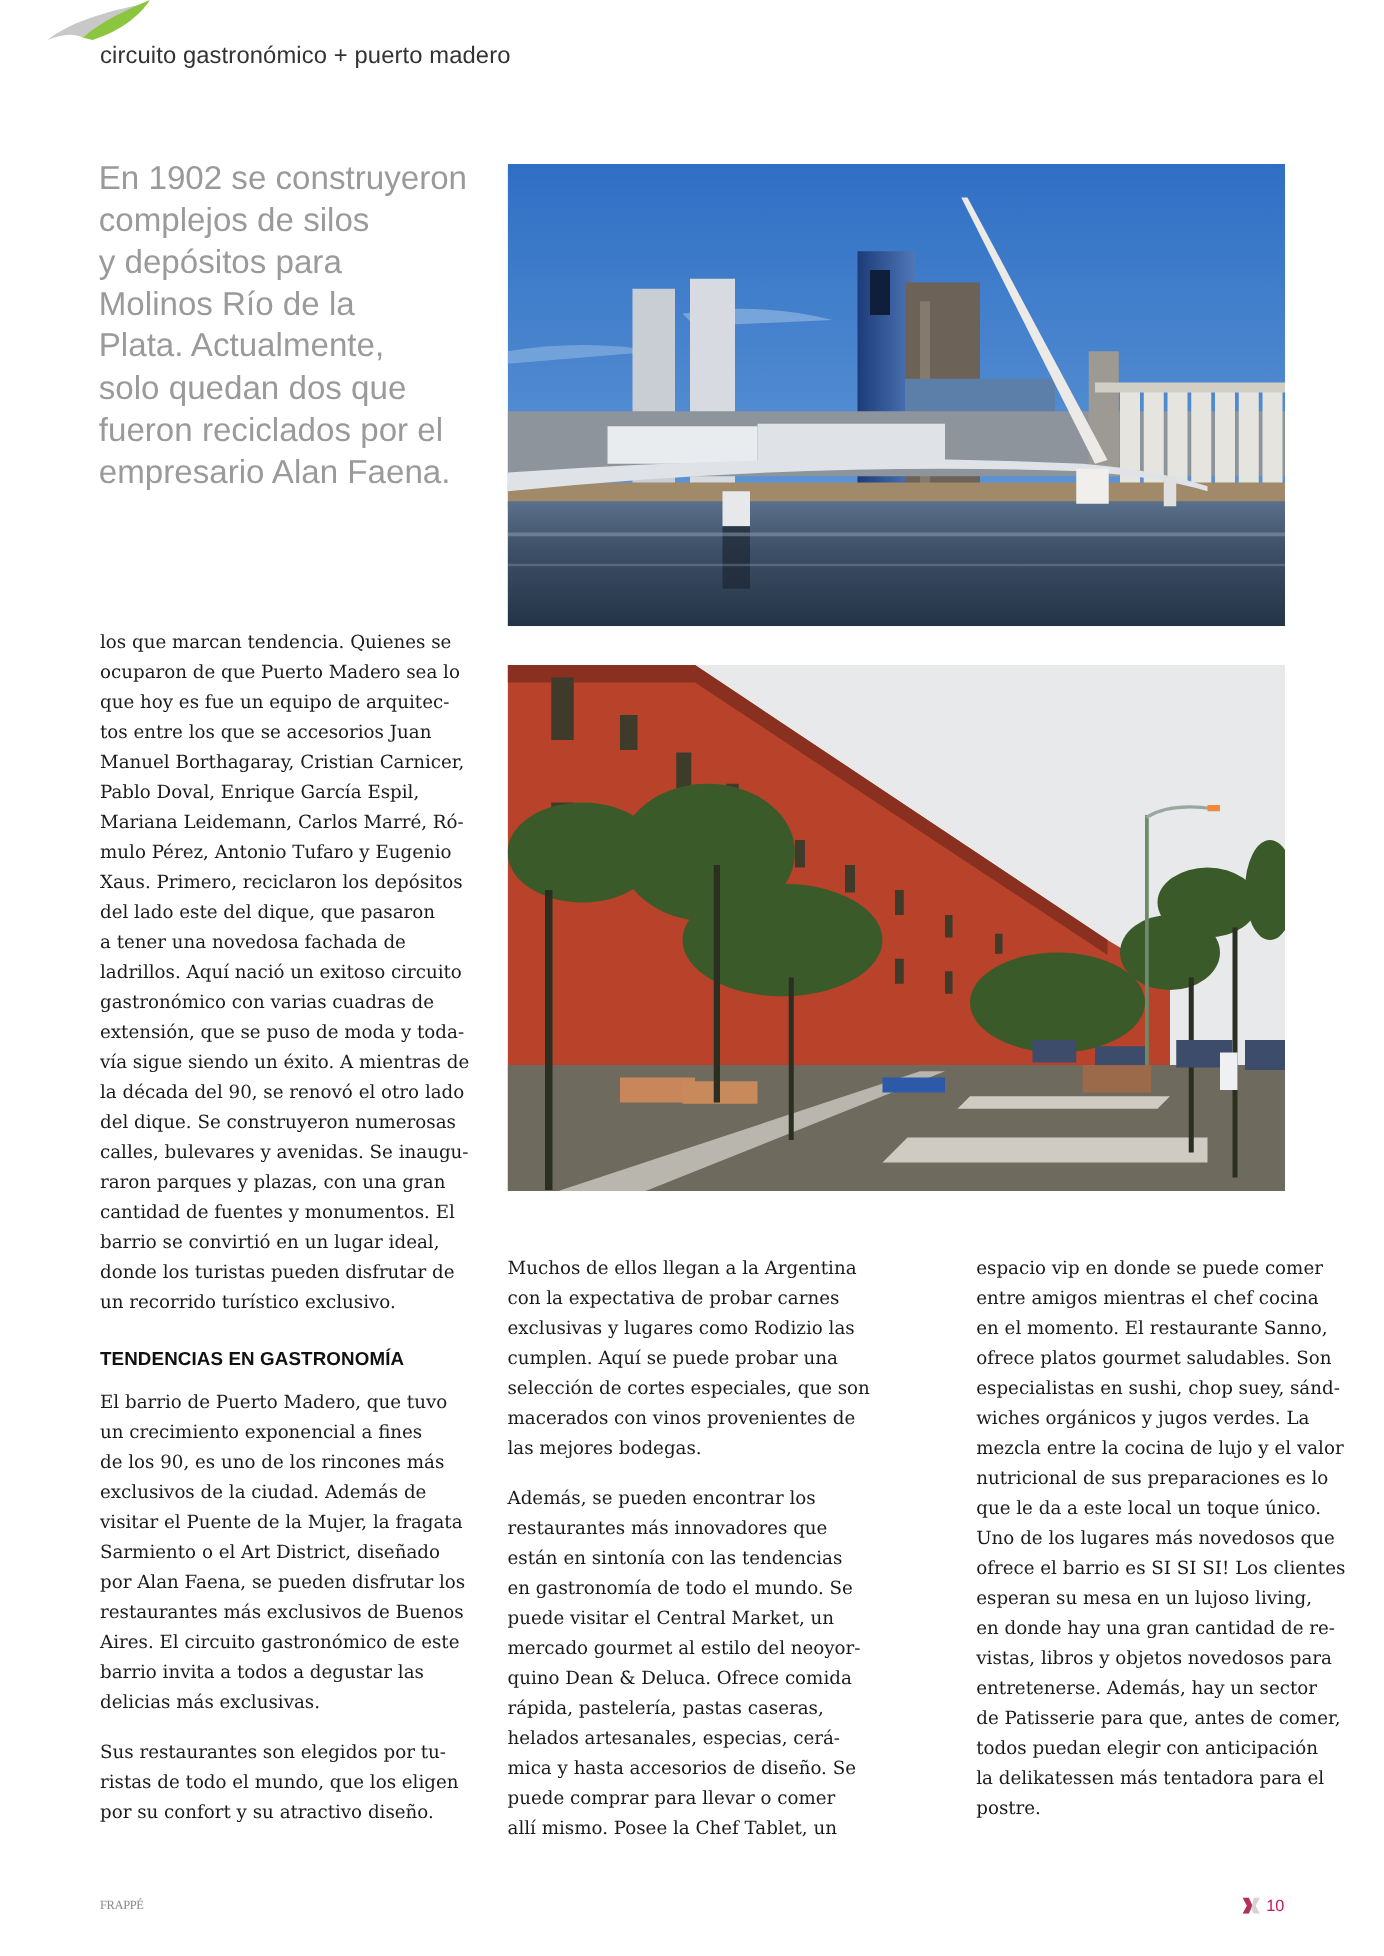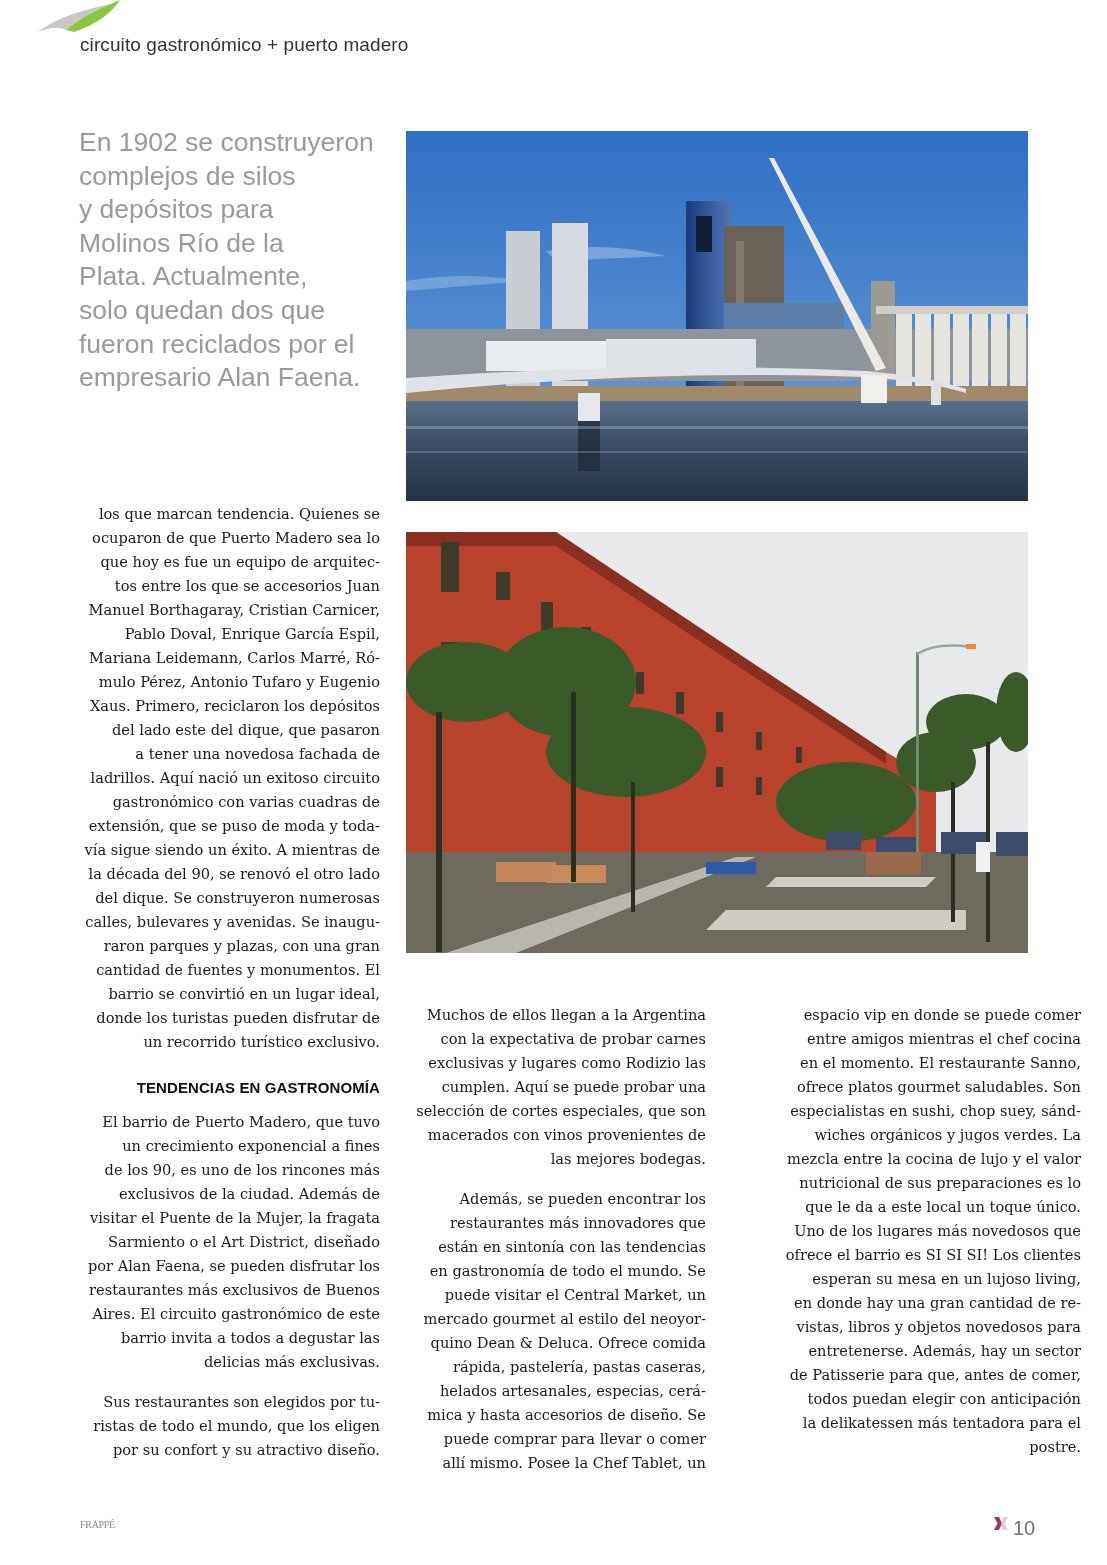--- a/index.html
+++ b/index.html
@@ -22,40 +22,39 @@
 
     .photo { position: absolute; overflow: hidden; }
     .photo svg { display: block; width: 100%; height: 100%; }
     .photo-bridge { left: 406px; top: 131px; width: 622px; height: 370px; }
     .photo-warehouses { left: 406px; top: 532px; width: 622px; height: 421px; }
 
     .col {
       position: absolute; width: 300px;
       font-family: "DejaVu Serif", "Liberation Serif", serif; font-size: 14.6px; line-height: 24px;
       color: #1a1a1a;
-      text-align: right;
     }
     .col p { margin: 0; }
     .col .line { display: block; white-space: nowrap; }
     .col-1 { left: 80px; top: 502px; }
     .col-2 { left: 406px; top: 1003px; }
     .col-3 { left: 733px; top: 1003px; margin-left: 48px; }
     .para-gap { height: 16px; }
     .heading {
       font-family: "Liberation Sans", sans-serif; font-weight: bold; font-size: 15px;
       color: #111111; margin: 0; letter-spacing: 0.1px; line-height: 24px; white-space: nowrap;
     }
 
     .footer-brand {
       position: absolute; left: 80px; top: 1519px;
       font-family: "Liberation Serif", serif; font-size: 10px; color: #8a8a8a; letter-spacing: -0.3px;
     }
     .footer-page {
-      position: absolute; left: 994px; top: 1517px; display: flex; gap: 5px;
-      font-family: "Liberation Sans", sans-serif; font-size: 20px; color: #737373;
+      position: absolute; left: 994px; top: 1517px; display: flex; align-items: center; gap: 5px;
+      font-family: "Liberation Sans", sans-serif; font-size: 13px; color: #be185d;
     }
     .x-mark { width: 14px; height: 13px; display: inline-block; }
   </style>
 </head>
 <body>
 
 <div class="page">
 
   <svg class="leaf" viewBox="0 0 86 34">
     <path d="M2 32 C 20 18, 45 10, 84 2 C 60 14, 40 22, 30 30 C 22 26, 12 28, 2 32 Z" fill="#c8c8c8"></path>

